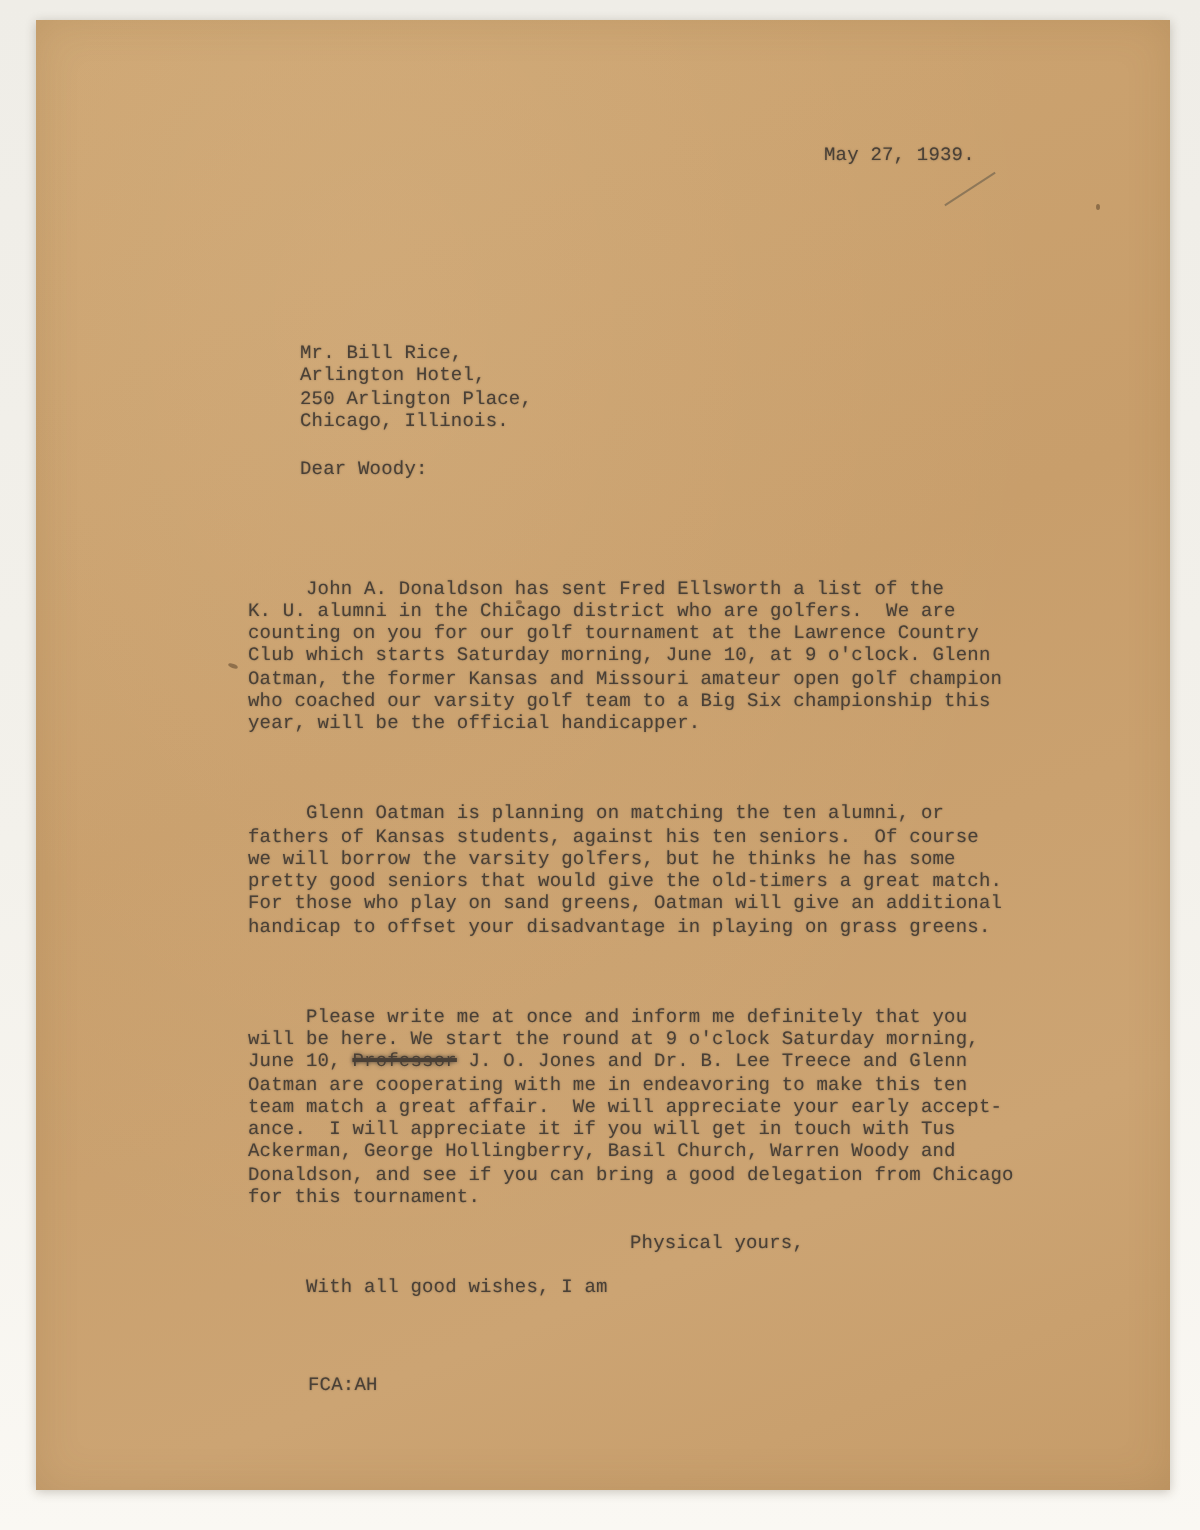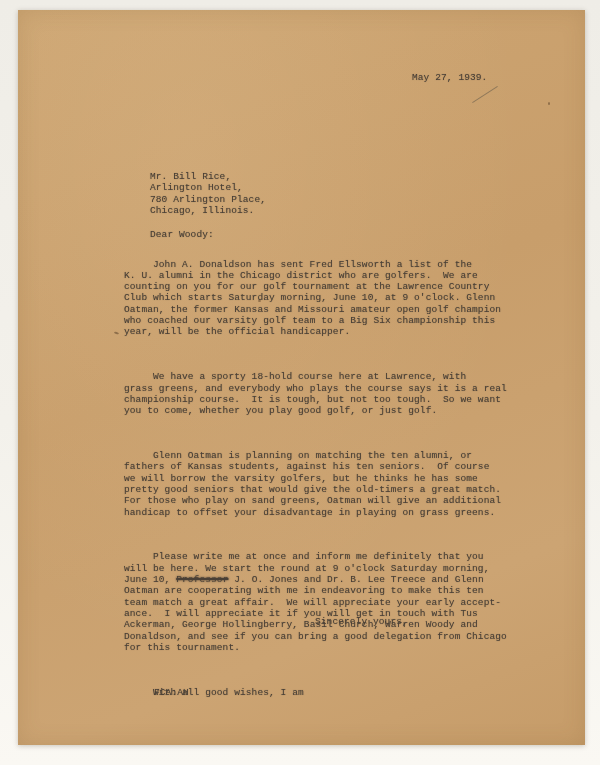--- a/index.html
+++ b/index.html
@@ -33,21 +33,21 @@
     font-size: 9.5px;
     line-height: 11.3px;
     color: #4a4036;
     white-space: pre-wrap;
     letter-spacing: 0.1px;
     text-shadow: 0 0 1px rgba(74,64,54,0.5);
   }
   .date-line   { left: 394px; top: 62px; }
   .recipient   { left: 132px; top: 161px; }
   .salutation  { left: 132px; top: 219px; }
-  .body-text   { left: 106px; top: 226px; width: 402px; }
+  .body-text   { left: 106px; top: 256px; width: 402px; }
   .body-text p { margin: 0 0 11px 0; text-indent: 29px; }
   .body-text .closing { text-indent: 29px; margin: 0; }
   .struck {
     text-decoration: line-through;
     text-decoration-thickness: 2px;
     text-shadow: 0 0 2px rgba(74,64,54,0.9);
   }
   .signoff     { left: 297px; top: 606px; }
   .signature   { left: 297px; top: 666px; }
   .initials    { left: 136px; top: 677px; }
@@ -77,54 +77,50 @@
 
     <div class="pencil-mark"></div>
     <div class="speck s1"></div>
     <div class="speck s2"></div>
     <div class="speck s3"></div>
 
     <div class="tblock date-line">May 27, 1939.</div>
 
     <div class="tblock recipient">Mr. Bill Rice,
 Arlington Hotel,
-780 Arlington Place,
+250 Arlington Place,
 Chicago, Illinois.</div>
 
     <div class="tblock salutation">Dear Woody:</div>
 
     <div class="tblock body-text">
       <p>John A. Donaldson has sent Fred Ellsworth a list of the
 K. U. alumni in the Chicago district who are golfers.  We are
 counting on you for our golf tournament at the Lawrence Country
 Club which starts Saturday morning, June 10, at 9 o'clock. Glenn
 Oatman, the former Kansas and Missouri amateur open golf champion
 who coached our varsity golf team to a Big Six championship this
 year, will be the official handicapper.</p>
-      <p>We have a sporty 18-hold course here at Lawrence, with
-grass greens, and everybody who plays the course says it is a real
-championship course.  It is tough, but not too tough.  So we want
-you to come, whether you play good golf, or just golf.</p>
       <p>Glenn Oatman is planning on matching the ten alumni, or
 fathers of Kansas students, against his ten seniors.  Of course
 we will borrow the varsity golfers, but he thinks he has some
 pretty good seniors that would give the old-timers a great match.
 For those who play on sand greens, Oatman will give an additional
 handicap to offset your disadvantage in playing on grass greens.</p>
       <p><span>Please write me at once and inform me definitely that you
 will be here. We start the round at 9 o'clock Saturday morning,
 June 10, </span><span class="struck">Professor</span><span> J. O. Jones and Dr. B. Lee Treece and Glenn
 Oatman are cooperating with me in endeavoring to make this ten
 team match a great affair.  We will appreciate your early accept-
 ance.  I will appreciate it if you will get in touch with Tus
 Ackerman, George Hollingberry, Basil Church, Warren Woody and
 Donaldson, and see if you can bring a good delegation from Chicago
 for this tournament.</span></p>
       <p class="closing">With all good wishes, I am</p>
     </div>
 
-    <div class="tblock signoff">Sincerely yours,</div>
+    <div class="tblock signoff">Physical yours,</div>
 
 
     <div class="tblock initials">FCA:AH</div>
 
   </div>
 </div>
 
 </body></html>

